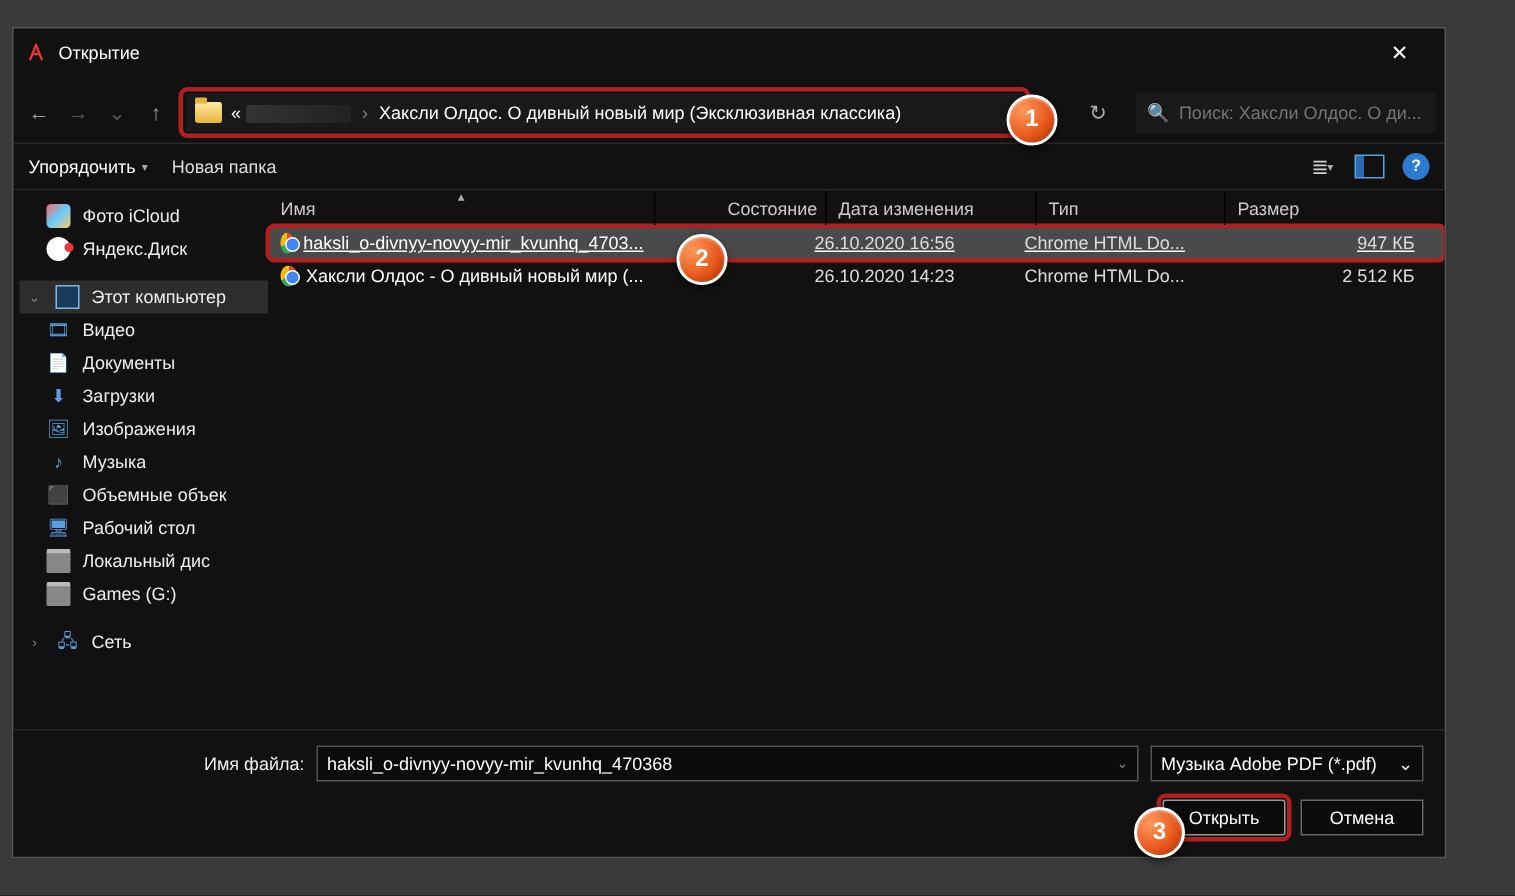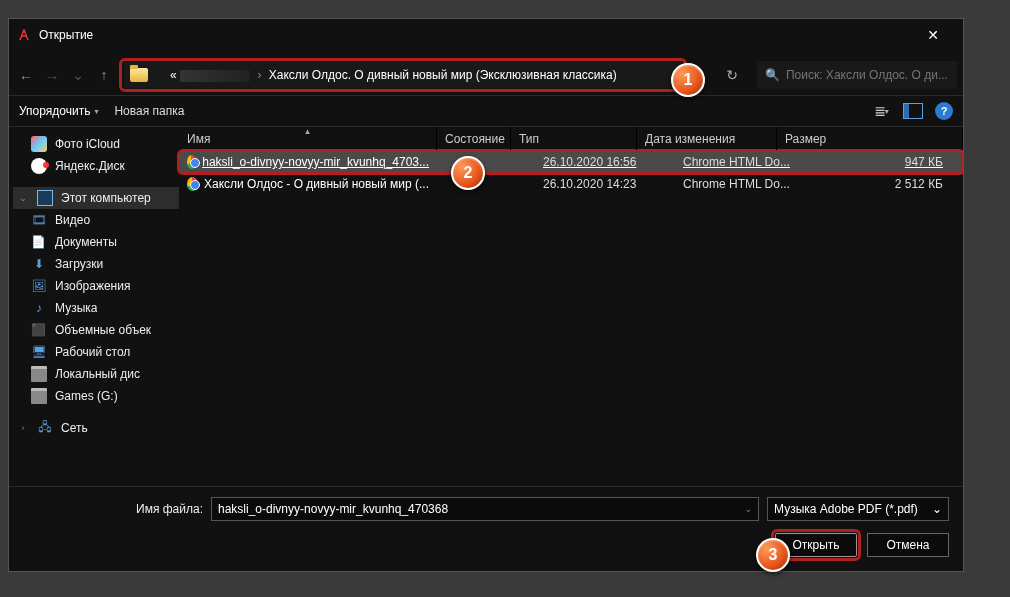--- a/index.html
+++ b/index.html
@@ -8,21 +8,21 @@
   
   .titlebar { display:flex; align-items:center; height:32px; padding:0 8px; }
   .titlebar .app-icon { width:14px; height:14px; margin-right:8px; display:flex; align-items:center; justify-content:center; }
   .titlebar .title { flex:1; }
   .titlebar .close { width:44px; height:30px; display:flex; align-items:center; justify-content:center; font-size:14px; }
   
   .navbar { display:flex; align-items:center; height:40px; padding:0 6px; gap:4px; margin-top:4px;}
   .navbtn { width:22px; height:24px; display:flex; align-items:center; justify-content:center; color:#999; font-size:14px; }
   .navbtn.dis { color:#555; }
   .addr-hl { position:relative; border:3px solid #b02020; border-radius:6px; padding:2px 2px; flex:1; display:flex; align-items:center; height:34px;}
-  .addr-inner { display:flex; align-items:center; gap:22px; width:100%; height:26px; background:#191919; padding:0 6px;}
+  .addr-inner { display:flex; align-items:center; gap:6px; width:100%; height:26px; background:#191919; padding:0 6px;}
   .folder-ic { width:18px; height:14px; background:linear-gradient(#ffe9a6,#e7b53a); border-radius:2px; position:relative; }
   .folder-ic:before { content:""; position:absolute; left:0; top:-3px; width:8px; height:4px; background:#e7b53a; border-radius:1px 1px 0 0;}
   .addr-crumbs { color:#ddd; white-space:nowrap; overflow:hidden; }
   .addr-crumbs .chev { color:#888; padding:0 4px; }
   .addr-crumbs .seg.obscured { display:inline-block; width:70px; height:12px; background:linear-gradient(90deg,#333,#222); border-radius:2px; vertical-align:middle;}
   .addr-drop { color:#888; padding:0 6px; }
   .refresh { width:30px; text-align:center; color:#aaa; font-size:14px;}
   .search { width:200px; height:28px; background:#191919; display:flex; align-items:center; padding:0 8px; color:#888; margin-left:6px; }
   .search .sicon { margin-right:6px; font-size:12px; color:#888;}
   .search input { background:transparent; border:none; outline:none; color:#888; width:100%; font-size:12px;}
@@ -56,21 +56,21 @@
   .ic-music{color:#5aa0e0;}
   .ic-3d{color:#5aa0e0;}
   .ic-desk{color:#5aa0e0;}
   .ic-drive{width:16px;height:10px;background:#888;border-radius:1px;border-top:3px solid #bbb;}
   .ic-net{color:#5aa0e0;}
   
   .filepane { flex:1; display:flex; flex-direction:column; background:#111;}
   .columns { display:flex; height:24px; align-items:stretch; border-bottom:1px solid #000;}
   .col { display:flex; align-items:center; padding:0 8px; border-right:1px solid #000; color:#ccc; position:relative;}
   .col.sort:after { content:"▴"; position:absolute; left:50%; top:-1px; transform:translateX(-50%); font-size:9px; color:#aaa;}
-  .c-name{width:258px;} .c-state{width:74px;} .c-date{width:140px;} .c-type{width:126px;} .c-size{flex:1;}
+  .c-name{width:258px;} .c-state{width:74px;margin-left:40px;} .c-date{width:140px;} .c-type{width:126px;} .c-size{flex:1;}
   .files { flex:1; }
   .row { display:flex; align-items:center; height:22px;}
   .row .cell { padding:0 8px; overflow:hidden; white-space:nowrap; text-overflow:ellipsis; color:#ddd;}
   .row .cn{width:258px; display:flex; align-items:center; gap:6px;} .row .cs{width:74px;} .row .cd{width:140px;margin-left:24px;} .row .ct{width:126px;} .row .cz{flex:1; text-align:right; padding-right:20px;}
   .row.selected { background:#4a4a4a;text-decoration:underline; }
   .row.selected.hl { outline:3px solid #b02020; outline-offset:-1px; border-radius:4px;}
   .fi-chrome { width:14px;height:14px;border-radius:50%;background:conic-gradient(#e94435 0 120deg,#34a853 120deg 240deg,#fabb05 240deg 360deg);position:relative;}
   .fi-chrome:after{content:"";position:absolute;left:3px;top:3px;width:8px;height:8px;border-radius:50%;background:#4285f4;border:1px solid #fff;}
   
   .bottom { background:#111; padding:10px 14px 14px 24px; display:flex; flex-direction:column; gap:12px; border-top:1px solid #2a2a2a;}
@@ -201,22 +201,22 @@
           <span class="exp">›</span>
           <span class="ic ic-net">🖧</span>
           <span class="lbl">Сеть</span>
         </div>
       </div>
 
     <div class="filepane">
       <div class="columns">
         <div class="col c-name sort">Имя</div>
         <div class="col c-state">Состояние</div>
+        <div class="col c-date">Дата изменения</div>
         <div class="col c-type">Тип</div>
-        <div class="col c-date">Дата изменения</div>
         <div class="col c-size">Размер</div>
       </div>
       <div class="files" id="files">
           <div class="row selected hl">
             <div class="cell cn">
               <span class="fi-chrome"></span>
               <span>haksli_o-divnyy-novyy-mir_kvunhq_4703...</span>
             </div>
             <div class="cell cs"></div>
             <div class="cell cd">26.10.2020 16:56</div>

